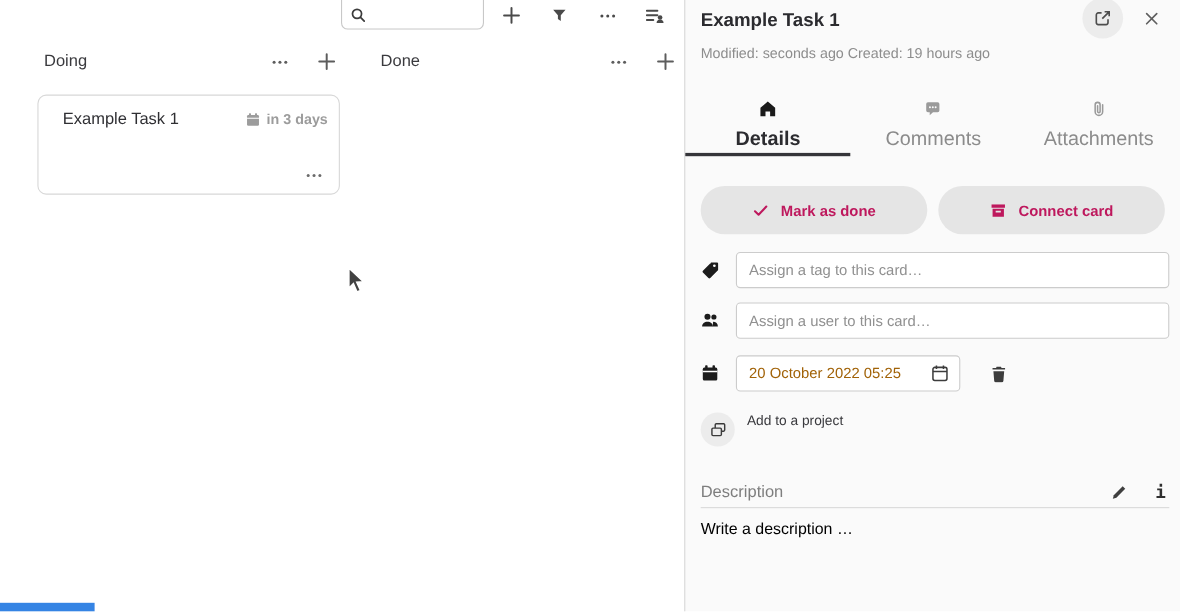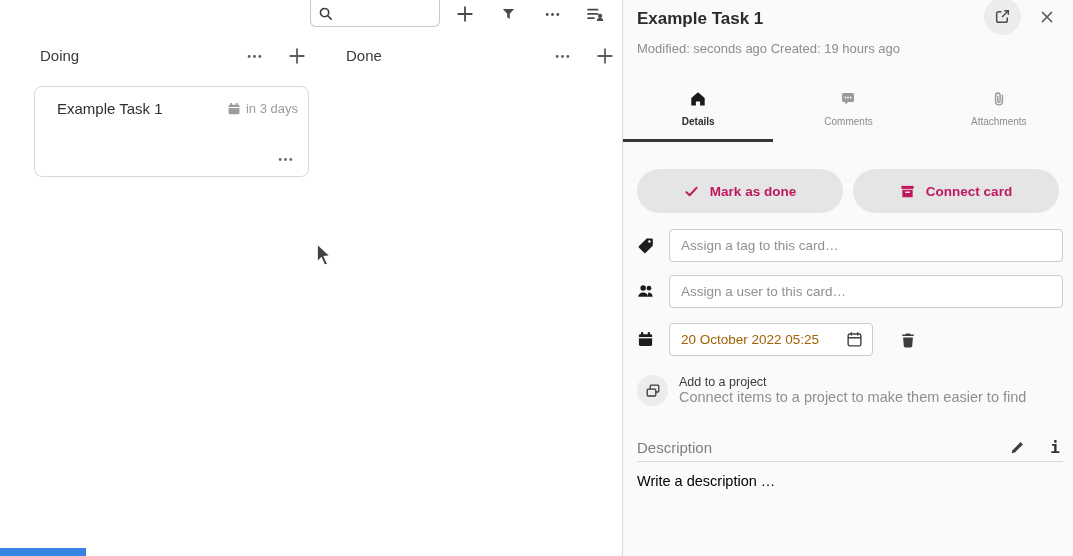--- a/index.html
+++ b/index.html
@@ -17,41 +17,41 @@
   .tb-btn{position:absolute;top:2px;width:24px;height:24px;display:flex;align-items:center;justify-content:center;
     color:#4a4a4a;background:transparent;border:none;padding:0;cursor:pointer;}
 
   .col-title{position:absolute;top:47px;font-size:15px;color:#3a3a3e;}
   .col-btn{position:absolute;top:43px;width:26px;height:26px;display:flex;align-items:center;justify-content:center;
     color:#5d5d5d;background:transparent;border:none;padding:0;cursor:pointer;}
 
   .card{position:absolute;left:34px;top:86px;width:275px;height:91px;box-sizing:border-box;background:#fff;
     border:1px solid #d8d8d8;border-radius:8px;cursor:pointer;}
   .card-title{position:absolute;left:22px;top:13px;font-size:15px;color:#2f2f33;}
-  .card-due{position:absolute;right:10px;top:14px;display:flex;align-items:center;gap:5px;color:#9c9c9c;font-size:13px;}
+  .card-due{position:absolute;right:10px;top:14px;display:flex;align-items:center;gap:5px;color:#9c9c9c;font-size:13px;font-weight:bold;}
   .card-menu{position:absolute;right:12px;bottom:8px;width:22px;height:18px;display:flex;align-items:center;justify-content:center;
     color:#6b6b6b;background:transparent;border:none;padding:0;cursor:pointer;}
 
   .mouse-cursor{position:absolute;left:313px;top:241px;width:22px;height:30px;}
   .bottom-bar{position:absolute;left:0;top:548px;width:86px;height:8px;background:#3584e4;}
 
   
   .panel{position:absolute;right:0;top:0;width:451px;height:556px;background:#fafafa;
     border-left:1px solid #d8d8d8;box-sizing:border-box;}
   .panel-title{position:absolute;left:14px;top:9px;font-size:17px;font-weight:bold;color:#2b2b2f;}
   .panel-meta{position:absolute;left:14px;top:41px;font-size:13px;color:#8d8d8d;}
   .popout-btn{position:absolute;left:361px;top:-2px;width:37px;height:37px;border-radius:50%;background:#ececec;
     display:flex;align-items:center;justify-content:center;color:#4d4d4d;border:none;cursor:pointer;}
   .close-btn{position:absolute;left:411px;top:4px;width:26px;height:26px;display:flex;align-items:center;justify-content:center;
     color:#5f5f5f;background:transparent;border:none;padding:0;cursor:pointer;}
 
   .tabs{position:absolute;left:0;top:84px;width:451px;height:58px;display:flex;}
   .tab{flex:1;display:flex;flex-direction:column;align-items:center;justify-content:flex-start;gap:9px;padding-top:7px;
     box-sizing:border-box;border-bottom:3px solid transparent;cursor:pointer;background:transparent;border-top:none;border-left:none;border-right:none;}
-  .tab .tab-label{font-size:10px;color:#8b8b8b;}
+  .tab .tab-label{font-size:18px;color:#8b8b8b;}
   .tab .tab-icon{color:#9a9a9a;}
   .tab.active{border-bottom-color:#35353a;}
   .tab.active .tab-label{font-weight:bold;color:#2c2c30;}
   .tab.active .tab-icon{color:#1a1a1a;}
 
   .actions{position:absolute;left:14px;right:14px;top:169px;display:flex;gap:10px;}
   .pill-btn{flex:1;height:44px;border-radius:22px;background:#e5e5e5;border:none;cursor:pointer;
     display:flex;align-items:center;justify-content:center;gap:11px;font-family:inherit;
     font-size:13.5px;font-weight:bold;color:#be185d;}
 
@@ -362,21 +362,20 @@
     </div>
 
     <div class="project-row">
       <span class="project-circle">
           <svg width="16" height="16">
             <use href="#i-stack"></use>
           </svg>
         </span>
       <span>
         <div class="project-title">Add to a project</div>
-        <div class="project-sub">Connect items to a project to make them easier to find</div>
       </span>
     </div>
 
     <div class="desc-header">
       <span class="desc-label">Description</span>
       <button class="icon-btn" style="margin-right:14px">
         <span>
             <svg width="15" height="15">
               <use href="#i-pencil"></use>
             </svg>

